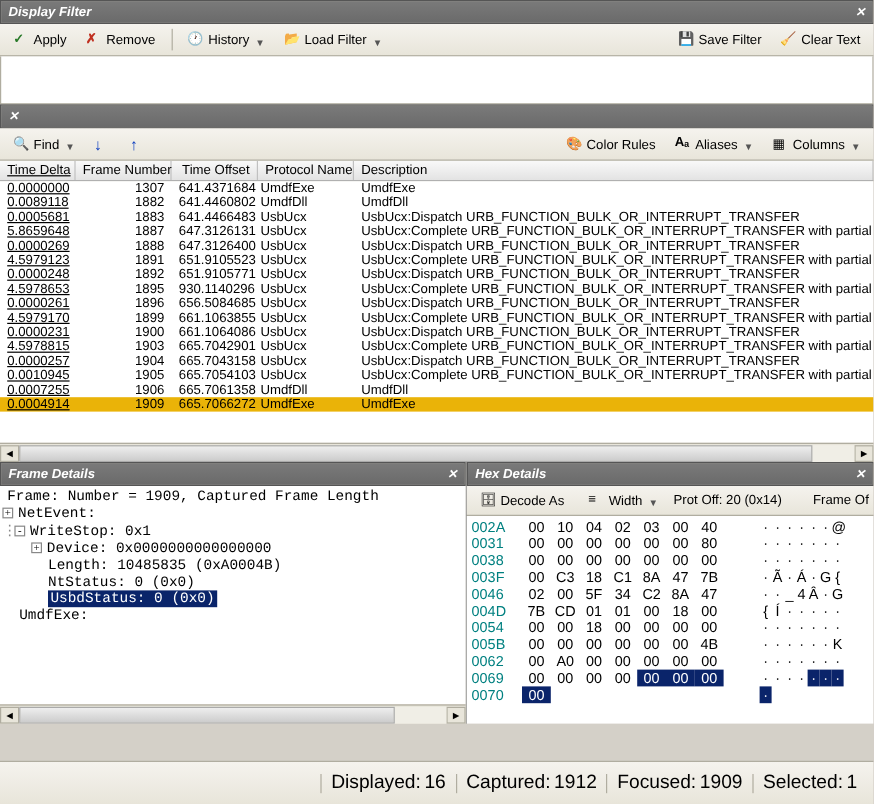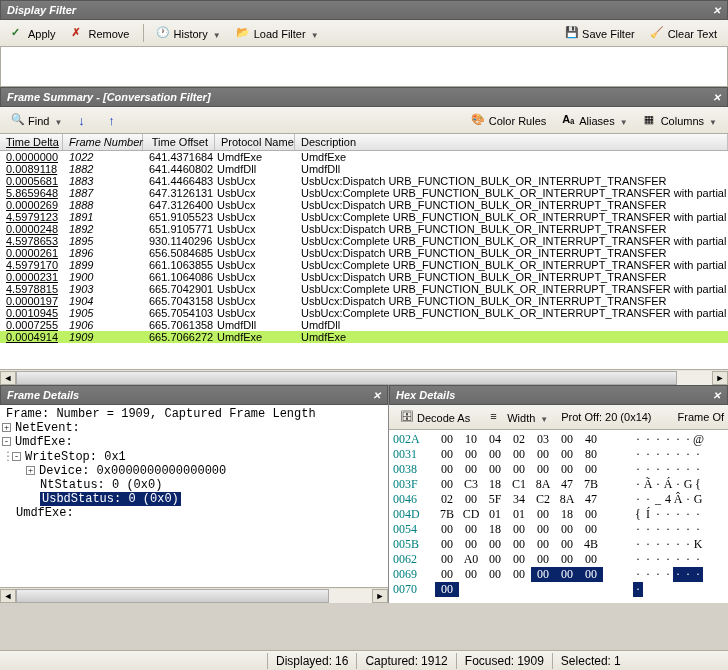--- a/index.html
+++ b/index.html
@@ -13,25 +13,25 @@
 .tb-sep { width: 1px; height: 18px; background: #b0ada0; margin: 0 4px; }
 .tb-spacer { flex: 1; }
 .dd-arrow { font-size: 8px; color: #555; margin-left: 2px; }
 
 .filter-input { background: #fff; height: 40px; border: 1px solid #b0ada0; border-top: none; }
 
 .grid-header { background: linear-gradient(#f9f9f9, #e3e3e3); display: flex; border-bottom: 1px solid #b0b0b0; font-size: 11px; }
 .grid-header .col { padding: 2px 6px; border-right: 1px solid #c0c0c0; white-space: nowrap; }
 .grid-body { background: #fff; font-size: 11px; overflow: hidden; }
 .grid-row { display: flex; white-space: nowrap; }
-.grid-row.sel { background: #bef264; }
+.grid-row.sel { background: #eab308; }
 .grid-row .cell { padding: 0 6px; overflow: hidden; }
 
 .c-delta { width: 63px; text-decoration: underline; }
-.c-frame { width: 80px; text-align: left; font-style: italic; }
+.c-frame { width: 80px; text-align: right; }
 .c-offset { width: 72px; text-align: right; }
 .c-proto { width: 59px; }
 .c-desc { flex: 1; }
 
 .hscroll { background: #e8e5da; height: 16px; border-top: 1px solid #b0ada0; display:flex; align-items:center; }
 .hscroll .arrow { width:16px; height:14px; display:flex; align-items:center; justify-content:center; background:#e8e5da; border:1px solid #b0ada0; font-size:9px; }
 .hscroll .track { flex:1; height:14px; background:#f0eee6; position:relative; }
 .hscroll .thumb { position:absolute; left:0; top:0; height:100%; width:95%; background:linear-gradient(#eee,#ccc); border:1px solid #aaa; }
 
 .bottom-area { display: flex; height: 218px; }
@@ -39,30 +39,30 @@
 .hex-details { flex: 1; display:flex; flex-direction:column;}
 
 .tree { background: #fff; font-family: "Courier New", monospace; font-size: 12px; padding: 2px 0; flex:1; overflow:hidden; white-space:nowrap; }
 .tree div { padding: 0 2px; }
 .tree .box { display:inline-block; width:9px; height:9px; border:1px solid #888; text-align:center; line-height:7px; font-size:9px; margin-right:4px; font-family:Tahoma; vertical-align:middle;}
 .tree .sp { display:inline-block; }
 .tree .sel { background:#0a246a; color:#fff; padding:0 2px;}
 .tree .dots { display:inline-block; width:10px; text-align:center; color:#888;}
 
 .hex-toolbar { background: linear-gradient(#f5f3ee,#e8e5da); padding:2px 4px; display:flex; align-items:center; gap:6px; border-bottom:1px solid #b0ada0; font-size:11px; }
-.hex-body { background:#fff; font-family:Liberation Serif, serif; font-size:12px; flex:1; overflow:hidden; padding:2px 0; }
+.hex-body { background:#fff; font-family:Liberation Sans, sans-serif; font-size:12px; flex:1; overflow:hidden; padding:2px 0; }
 .hex-row { display:flex; padding:0 4px; white-space:pre; }
 .hex-off { color:#008080; width:42px; }
 .hex-bytes { width:198px; letter-spacing:0; }
 .hx { display:inline-block; width:24px; text-align:center; }
 .hx.sel, .asc-c.sel { background:#0a246a; color:#fff; }
 .hex-ascii { letter-spacing:0; }
 .asc-c { display:inline-block; width:10px; text-align:center;}
 
-.statusbar { position:absolute; bottom:0; left:0; right:0; height:20px; background:linear-gradient(#f5f3ee,#e8e5da); border-top:1px solid #b0ada0; display:flex; align-items:center; font-size:12px; }
+.statusbar { position:absolute; bottom:0; left:0; right:0; height:36px; background:linear-gradient(#f5f3ee,#e8e5da); border-top:1px solid #b0ada0; display:flex; align-items:center; font-size:16px; }
 .sb-sep { width:1px; height:16px; background:#b0ada0; margin:0 2px;}
 .sb-cell { padding:0 6px; display:flex; align-items:center; gap:3px;}
 .sb-spacer { width:265px; }
 
 .icon { display:inline-block; width:14px; height:14px; }
 .i-check::before{content:"✓";color:#2a7a2a;font-weight:bold;}
 .i-x::before{content:"✗";color:#c03020;font-weight:bold;}
 .i-clock::before{content:"🕐";font-size:11px;}
 .i-open::before{content:"📂";font-size:11px;}
 .i-save::before{content:"💾";font-size:11px;}
@@ -109,21 +109,20 @@
       <span>Save Filter</span>
     </span>
   <span class="tb-btn">
       <span class="icon i-clear"></span>
       <span>Clear Text</span>
     </span>
 </div>
 <div class="filter-input"></div>
 
 <div class="pane-header">
-  <span>Frame Summary - [Conversation Filter]</span>
   <span class="close-x">✕</span>
 </div>
 <div class="toolbar">
   <span class="tb-btn">
       <span class="icon i-find"></span>
       <span>Find</span>
       <span class="dd-arrow">▼</span>
     </span>
   <span class="tb-btn">
       <span class="icon i-down"></span>
@@ -150,21 +149,21 @@
 <div class="grid-header">
   <div class="col c-delta">Time Delta</div>
   <div class="col c-frame">Frame Number</div>
   <div class="col c-offset">Time Offset</div>
   <div class="col c-proto" style="width:80px">Protocol Name</div>
   <div class="col c-desc">Description</div>
 </div>
 <div class="grid-body" id="grid-body" style="height:218px;">
     <div class="grid-row">
       <div class="cell c-delta">0.0000000</div>
-      <div class="cell c-frame">1022</div>
+      <div class="cell c-frame">1307</div>
       <div class="cell c-offset">641.4371684</div>
       <div class="cell c-proto" style="width:80px;padding-left:2px">UmdfExe</div>
       <div class="cell c-desc">UmdfExe</div>
     </div>
     <div class="grid-row">
       <div class="cell c-delta">0.0089118</div>
       <div class="cell c-frame">1882</div>
       <div class="cell c-offset">641.4460802</div>
       <div class="cell c-proto" style="width:80px;padding-left:2px">UmdfDll</div>
       <div class="cell c-desc">UmdfDll</div>
@@ -233,21 +232,21 @@
       <div class="cell c-desc">UsbUcx:Dispatch URB_FUNCTION_BULK_OR_INTERRUPT_TRANSFER</div>
     </div>
     <div class="grid-row">
       <div class="cell c-delta">4.5978815</div>
       <div class="cell c-frame">1903</div>
       <div class="cell c-offset">665.7042901</div>
       <div class="cell c-proto" style="width:80px;padding-left:2px">UsbUcx</div>
       <div class="cell c-desc">UsbUcx:Complete URB_FUNCTION_BULK_OR_INTERRUPT_TRANSFER with partial data</div>
     </div>
     <div class="grid-row">
-      <div class="cell c-delta">0.0000197</div>
+      <div class="cell c-delta">0.0000257</div>
       <div class="cell c-frame">1904</div>
       <div class="cell c-offset">665.7043158</div>
       <div class="cell c-proto" style="width:80px;padding-left:2px">UsbUcx</div>
       <div class="cell c-desc">UsbUcx:Dispatch URB_FUNCTION_BULK_OR_INTERRUPT_TRANSFER</div>
     </div>
     <div class="grid-row">
       <div class="cell c-delta">0.0010945</div>
       <div class="cell c-frame">1905</div>
       <div class="cell c-offset">665.7054103</div>
       <div class="cell c-proto" style="width:80px;padding-left:2px">UsbUcx</div>
@@ -278,23 +277,23 @@
 
 <div class="bottom-area">
   <div class="frame-details">
     <div class="pane-header">
       <span>Frame Details</span>
       <span class="close-x">✕</span>
     </div>
     <div class="tree">
       <div><span class="sp" style="width:4px"></span><span>Frame: Number = 1909, Captured Frame Length</span></div>
       <div><span class="box">+</span><span>NetEvent:</span></div>
-      <div><span class="box">-</span><span>UmdfExe:</span></div>
       <div><span class="dots">⋮</span><span class="box">-</span><span>WriteStop: 0x1</span></div>
       <div><span class="sp" style="width:24px"></span><span class="box">+</span><span>Device: 0x0000000000000000</span></div>
+      <div><span class="sp" style="width:38px"></span><span>Length: 10485835 (0xA0004B)</span></div>
       <div><span class="sp" style="width:38px"></span><span>NtStatus: 0 (0x0)</span></div>
       <div><span class="sp" style="width:38px"></span><span class="sel">UsbdStatus: 0 (0x0)</span></div>
       <div><span class="sp" style="width:14px"></span><span>UmdfExe:</span></div>
     </div>
     <div class="hscroll">
       <div class="arrow">◄</div>
       <div class="track">
           <div class="thumb" style="width:88%"></div>
         </div>
       <div class="arrow">►</div>

